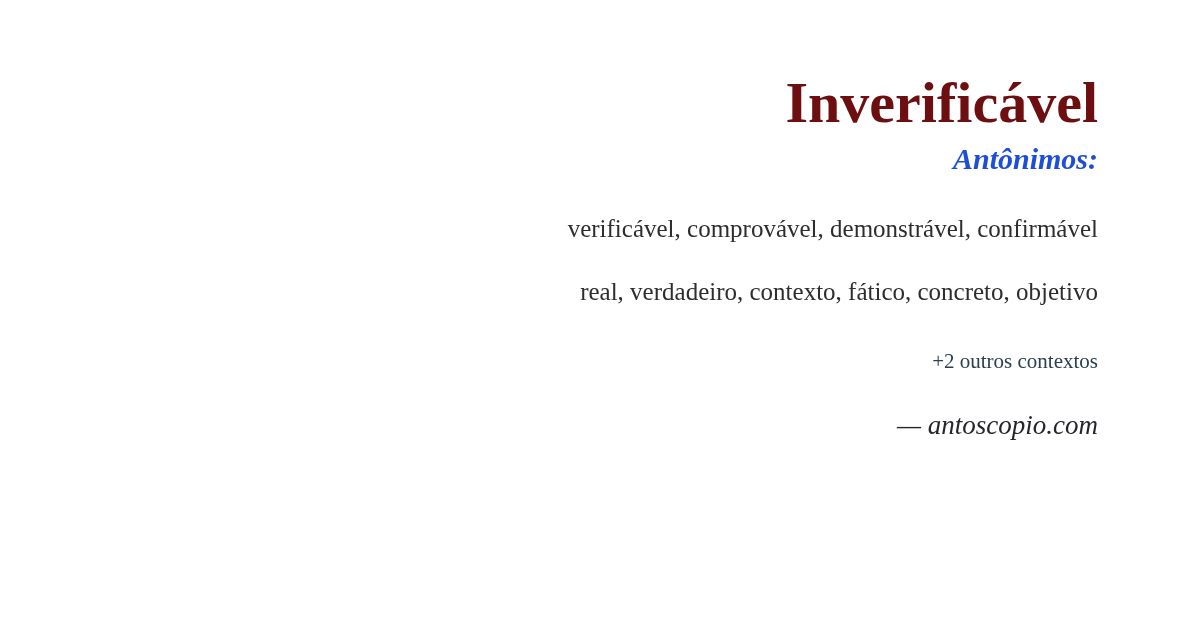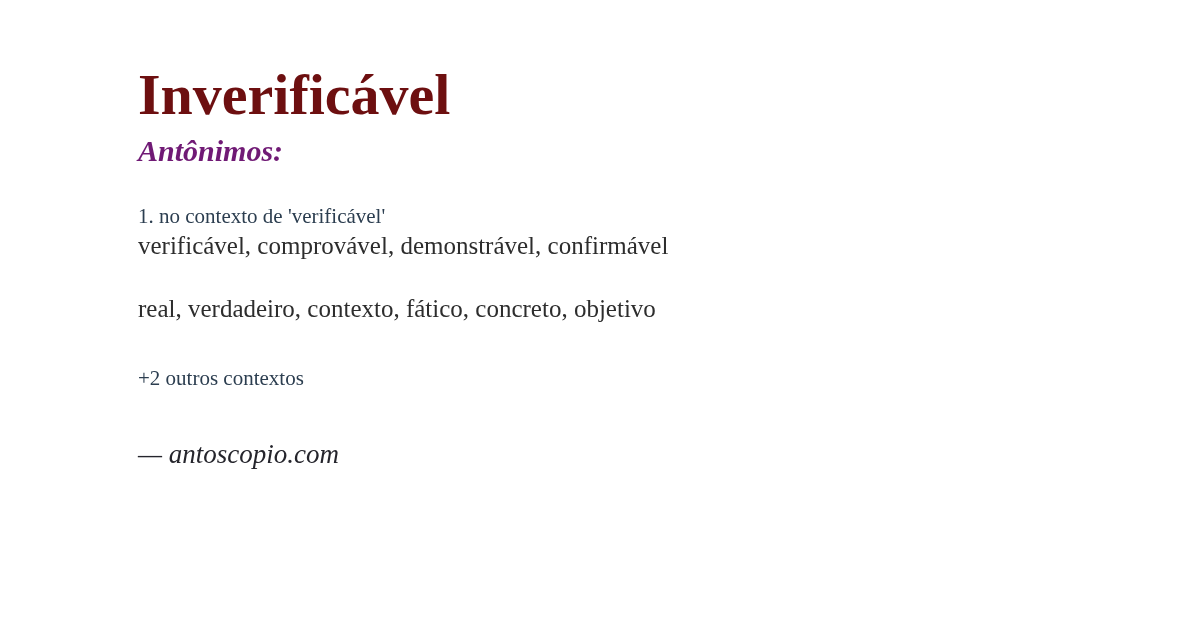--- a/index.html
+++ b/index.html
@@ -10,37 +10,38 @@
     width: 1200px;
     height: 628px;
     background: #ffffff;
     font-family: "Liberation Serif", "DejaVu Serif", serif;
     overflow: hidden;
     position: relative;
   }
   .card {
     position: absolute;
     left: 138px;
-    top: 4px;
+    top: 12px;
     width: 960px;
+    text-align: right;
   }
   .title {
     margin-top: 62px;
     font-size: 58px;
     line-height: 1.0;
     font-weight: 700;
     color: #6d0f10;
     letter-spacing: 0px;
   }
   .subtitle {
     margin-top: 10px;
     font-size: 30px;
     font-weight: 700;
     font-style: italic;
-    color: #701a75;
+    color: #1d4ed8;
   }
   .sections {
     margin-top: 36px;
   }
   .section {
     margin-bottom: 29px;
   }
   .context-label {
     font-size: 21px;
     color: #2c3e50;
@@ -51,39 +52,38 @@
     color: #2d2d2d;
     line-height: 1.35;
     font-stretch: condensed;
   }
   .more-contexts {
     margin-top: 40px;
     font-size: 21px;
     color: #2c3e50;
   }
   .footer {
-    margin-top: 48px;
+    margin-top: 36px;
     font-size: 27px;
     font-style: italic;
     color: #25252c;
   }
 </style>
 </head>
 <body>
 
 <div class="card">
 
   <div class="title">Inverificável</div>
 
   <div class="subtitle">Antônimos:</div>
 
   <div class="sections">
 
     <div class="section">
-      <div class="context-label">1. no contexto de 'verificável'</div>
       <div class="antonyms">verificável, comprovável, demonstrável, confirmável</div>
     </div>
 
 
     <div class="section">
       <div class="antonyms">real, verdadeiro, contexto, fático, concreto, objetivo</div>
     </div>
 
   </div>
 

